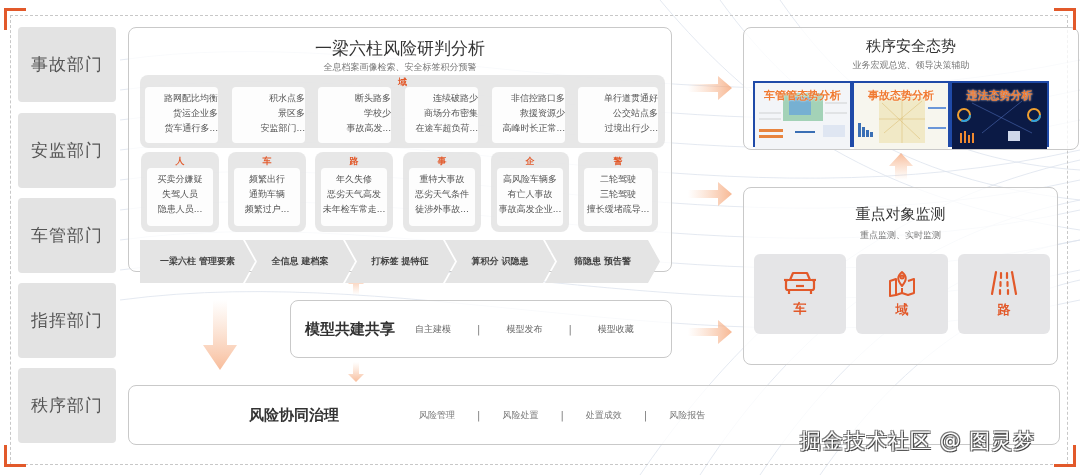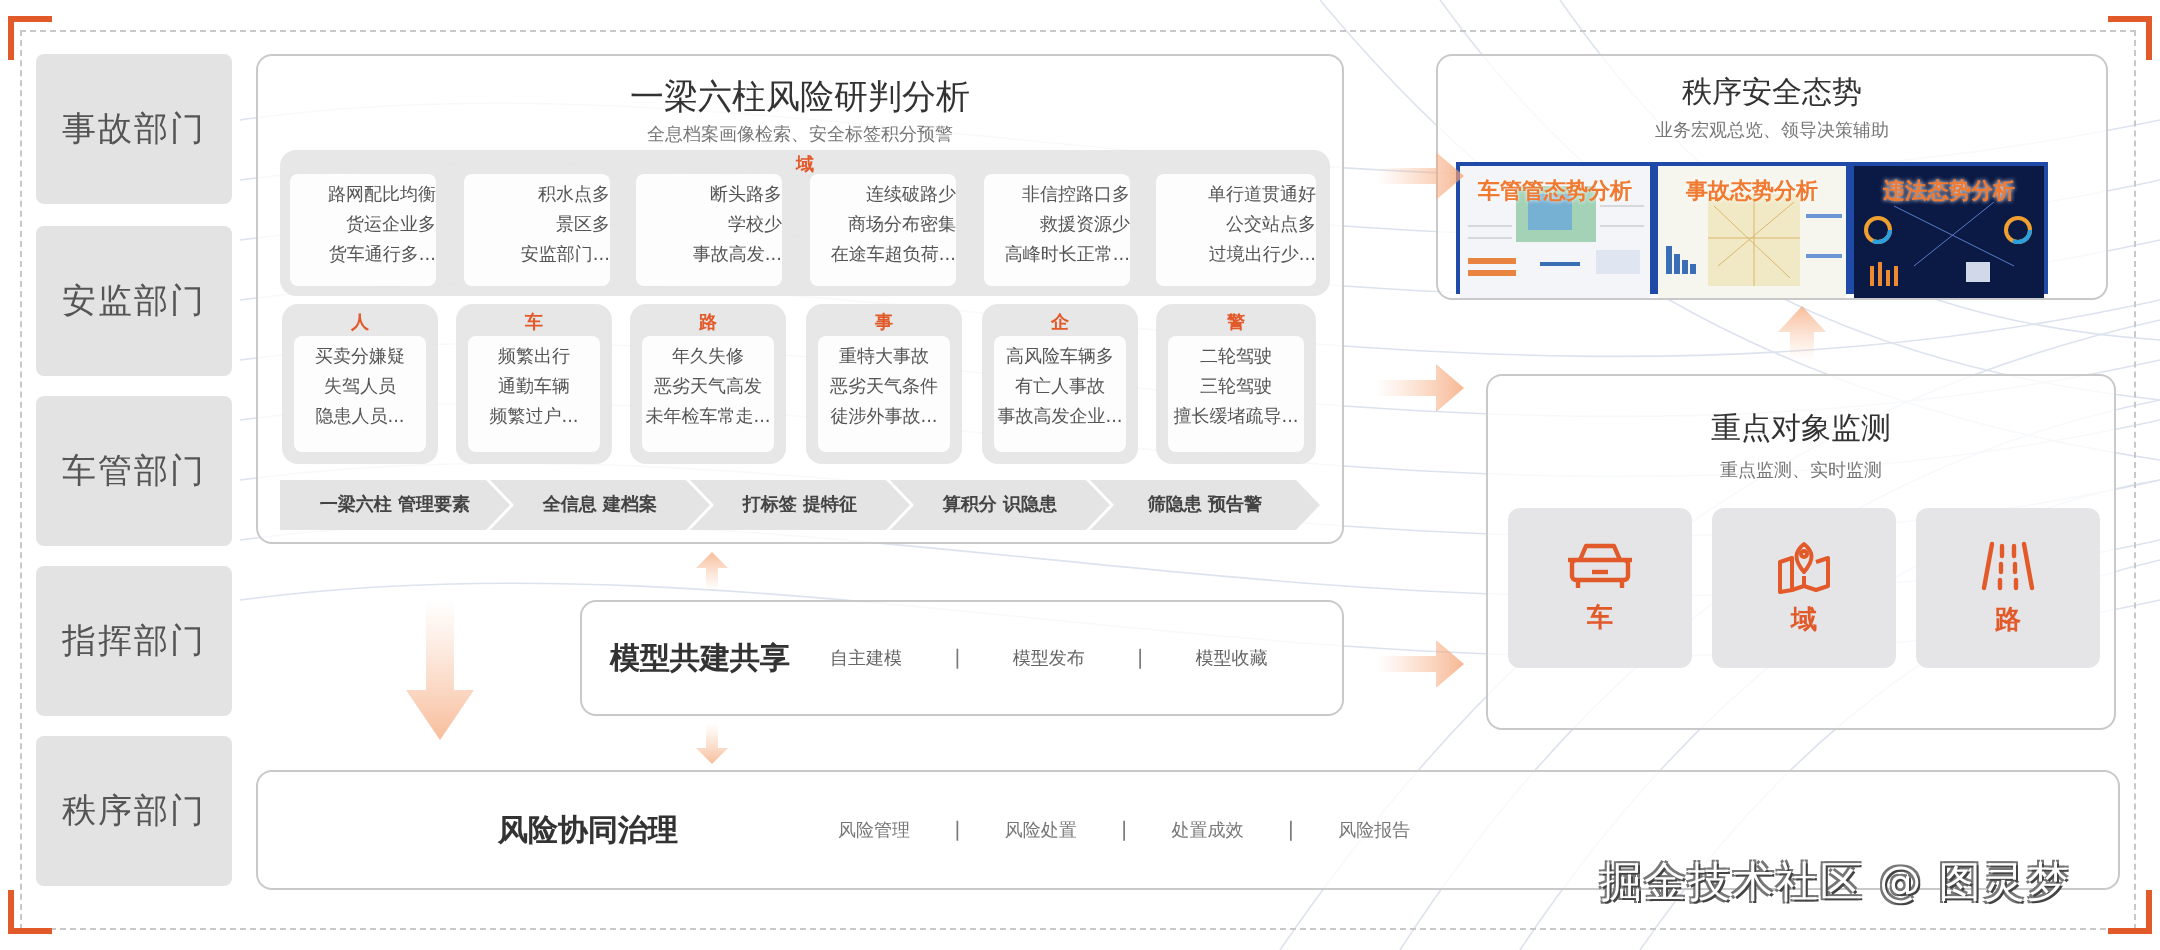--- a/index.html
+++ b/index.html
@@ -63,21 +63,21 @@
   }
   .pillar-cell {
     position: absolute; left: 6px; right: 6px; top: 16px; height: 58px;
     background: rgba(255,255,255,0.92); border-radius: 4px;
     font-size: 9px; line-height: 15px; color: #555; text-align: center;
     padding-top: 4px; white-space: nowrap; overflow: hidden;
   }
 
   .chev-row { position: absolute; left: 140px; top: 240px; height: 25px; width: 525px; z-index: 3; }
   .chev {
-    position: absolute; top: 0; height: 25px;
+    position: absolute; top: 0; height: 43px;
     background: #e4e4e4;
     clip-path: polygon(0 0, calc(100% - 12px) 0, 100% 50%, calc(100% - 12px) 100%, 0 100%, 12px 50%);
     font-size: 9px; font-weight: bold; color: #444;
     display: flex; align-items: center; justify-content: center; text-align: center;
   }
   .chev.first { clip-path: polygon(0 0, calc(100% - 12px) 0, 100% 50%, calc(100% - 12px) 100%, 0 100%); }
 
   .sep { color: #777; margin: 0 20px; }
 
   .thumb {
@@ -246,21 +246,21 @@
   <span style="font-size:15px; font-weight:bold; color:#333; margin-right:80px;">风险协同治理</span>
   <span style="font-size:9px; color:#777;">风险管理</span>
   <span class="sep" style="font-size:10px; margin:0 22px;">|</span>
   <span style="font-size:9px; color:#777;">风险处置</span>
   <span class="sep" style="font-size:10px; margin:0 22px;">|</span>
   <span style="font-size:9px; color:#777;">处置成效</span>
   <span class="sep" style="font-size:10px; margin:0 22px;">|</span>
   <span style="font-size:9px; color:#777;">风险报告</span>
 </div>
 
-<div class="panel" style="left:718px; top:27px; width:336px; height:123px;">
+<div class="panel" style="left:743px; top:27px; width:336px; height:123px;">
   <div class="panel-title" style="margin-top:9px; font-size:15px;">秩序安全态势</div>
   <div class="panel-sub" style="font-size:9px; margin-top:3px;">业务宏观总览、领导决策辅助</div>
   <div class="abs" style="left:9px; top:53px; width:296px; height:66px; background:#1f4aa8; border:2px solid #1f4aa8;">
 
     <div class="thumb" style="left:0; width:95px; background:#f3f5f8;">
       <svg width="95" height="62">
         <rect x="28" y="10" width="40" height="28" fill="#8fc9a6" opacity="0.8"></rect>
         <rect x="34" y="14" width="22" height="18" fill="#6aa8d8" opacity="0.8"></rect>
         <g stroke="#bbb" stroke-width="0.6">
             <line x1="4" y1="30" x2="26" y2="30"></line>

